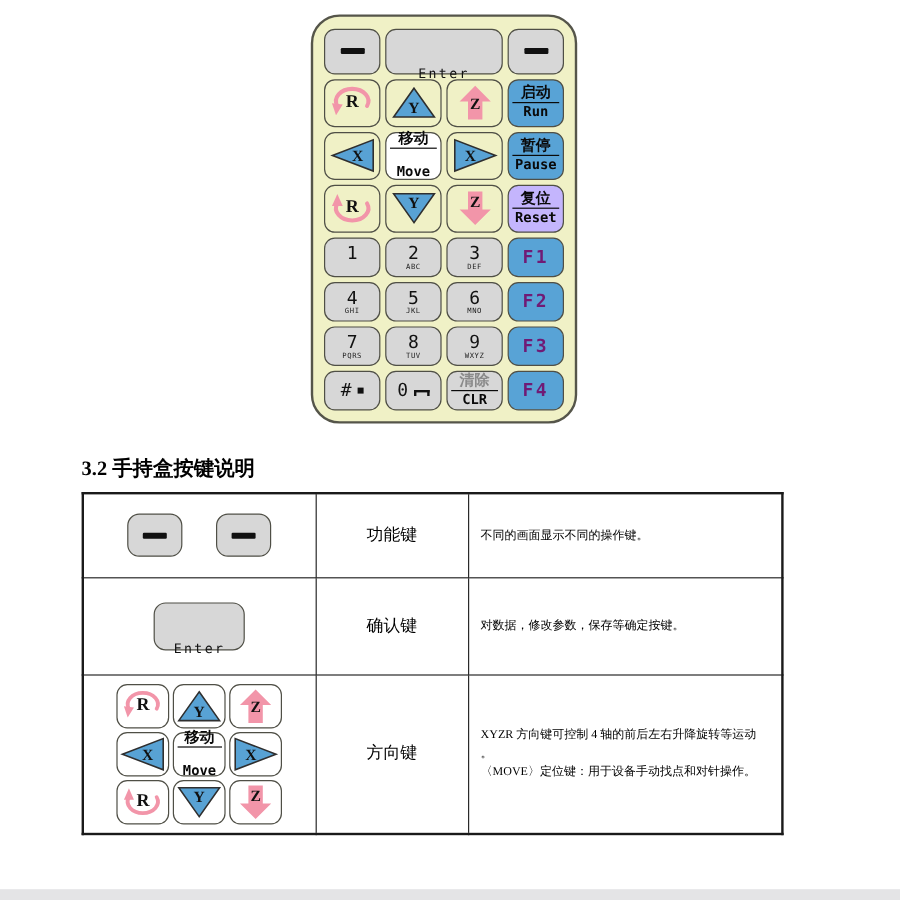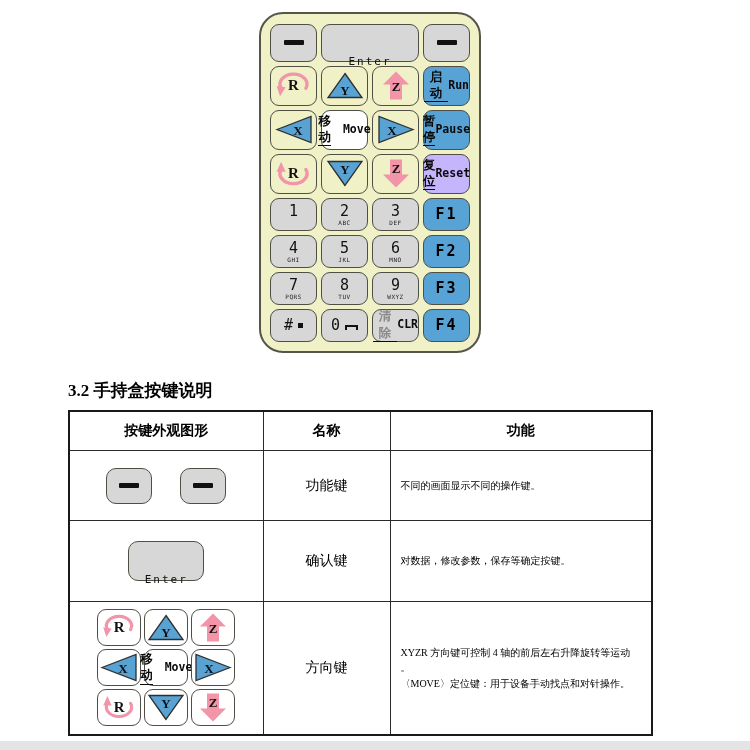--- a/index.html
+++ b/index.html
@@ -22,31 +22,31 @@
   }
   .gray{background:#d7d7d7;}
   .blue{background:#58a3d6;}
   .orange{background:#c4b5fd;}
   .whitebg{background:#ffffff;gap:12px;}
   .dirkey{background:transparent;}
   .dash{width:20px;height:5px;background:#111;border-radius:1px;}
   .enterkey{grid-column:2/4;flex-direction:column;padding-top:3px;}
   .enter-label{font:11px "DejaVu Sans Mono",monospace;letter-spacing:2px;color:#111;line-height:1;margin-top:34px;}
   .enter-arrow{width:40px;height:16px;margin-top:0;}
-  .stacked{flex-direction:row;padding:1px 0;}
+  .stacked{flex-direction:column;padding:1px 0;}
   .stacked .cn{
     font-weight:bold;font-size:12.5px;font-family:"Liberation Sans",sans-serif;color:#0a0a0a;
     border-bottom:1.3px solid #0a0a0a;line-height:1.3;width:86%;text-align:center;
   }
   .stacked .en{font:bold 11.5px "DejaVu Sans Mono",monospace;color:#0a0a0a;line-height:1.35;}
   .clearkey .cn{color:#8a8a8a;}
   .digitkey{flex-direction:column;padding-top:3px;line-height:1;}
   .dnum{font:15px "DejaVu Sans Mono",monospace;color:#111;line-height:1;}
   .dletters{font:6px "DejaVu Sans Mono",monospace;color:#222;letter-spacing:.5px;margin-top:1px;height:7px;line-height:1;}
-  .fkey span{font:bold 15px "DejaVu Sans Mono",monospace;letter-spacing:2px;color:#000000;}
+  .fkey span{font:bold 15px "DejaVu Sans Mono",monospace;letter-spacing:2px;color:#701a75;}
   .hashkey,.zerokey{gap:5px;}
   .hash-label,.zero-label{font:15px "DejaVu Sans Mono",monospace;color:#111;}
   .dot-square{width:5px;height:5px;background:#111;display:inline-block;}
   .space-glyph{width:13px;height:5px;display:inline-block;box-sizing:border-box;
     border:2px solid #111;border-bottom:none;margin-top:4px;}
   .dir-svg{width:40px;height:31px;display:block;}
   .tri{fill:#58a2d4;stroke:#2f2f2f;stroke-width:1.3;}
   .parrow{fill:#f295a9;}
   .svgletter{font-family:"Liberation Serif",serif;font-weight:bold;font-size:13px;fill:#111;text-anchor:middle;}
   .rot-arc{fill:none;stroke:#f295a9;stroke-width:3;stroke-linecap:round;}
@@ -232,25 +232,20 @@
 
 <div class="heading">3.2 手持盒按键说明</div>
 
 <table class="manual">
   <colgroup>
       <col style="width:194px">
       <col style="width:127px">
       <col style="width:262px">
     </colgroup>
   <tbody>
-      <tr>
-    <th class="hdr">按键外观图形</th>
-    <th class="hdr">名称</th>
-    <th class="hdr">功能</th>
-  </tr>
 
   <tr class="row1">
     <td class="imgcell">
       <div class="cell-flex">
         <div class="key gray mini-dash">
           <span class="dash"></span>
         </div>
         <div class="key gray mini-dash">
           <span class="dash"></span>
         </div>

